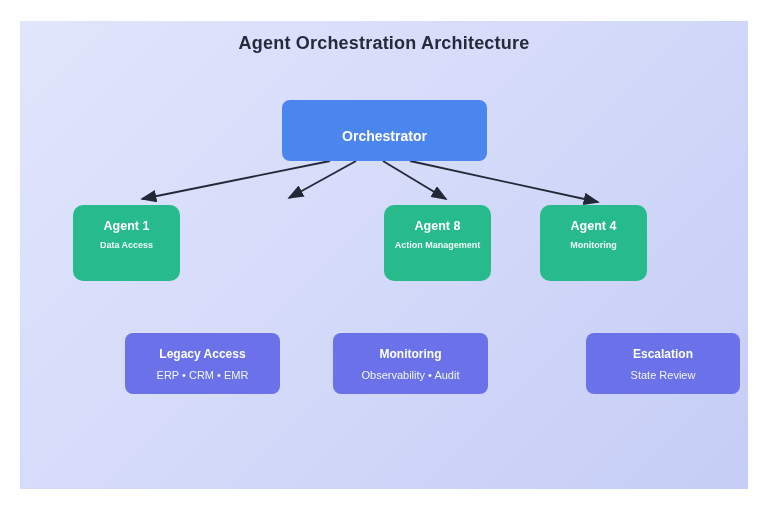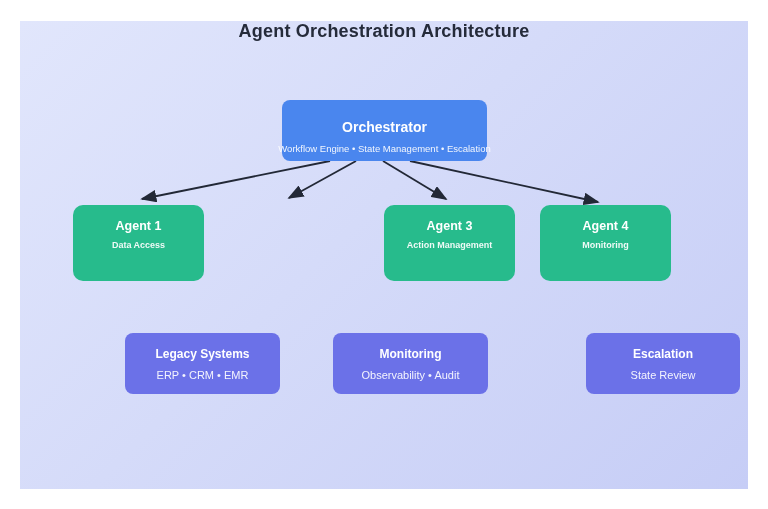--- a/index.html
+++ b/index.html
@@ -4,38 +4,38 @@
 <style>
   * { margin: 0; padding: 0; box-sizing: border-box; }
   html, body { width: 768px; height: 509px; background: #ffffff; overflow: hidden;
     font-family: "Liberation Sans", sans-serif; }
   .frame { position: relative; width: 768px; height: 509px; background: #ffffff; }
   .canvas {
     position: absolute; left: 20px; top: 21px; width: 728px; height: 468px;
     background: linear-gradient(135deg, #e1e6fc 0%, #d5dbf9 45%, #c6cdf6 100%);
   }
   .diagram-title {
-    position: absolute; left: 0; top: 0; width: 728px;
+    position: absolute; left: 0; top: 12px; width: 728px;
     text-align: center; font-size: 18px; font-weight: bold; color: #252b3a;
     letter-spacing: 0.2px;
   }
   .node { position: absolute; color: #ffffff; text-align: center;
     display: flex; flex-direction: column; align-items: center; }
   .node .node-title { font-weight: bold; }
   .node .node-subtitle { color: rgba(255,255,255,0.92); }
 
   .orchestrator {
     left: 262px; top: 79px; width: 205px; height: 61px;
-    background: #4a86ee; border-radius: 8px; padding-top: 19px;
+    background: #4a86ee; border-radius: 8px; padding-top: 28px;
   }
   .orchestrator .node-title { font-size: 14px; }
   .orchestrator .node-subtitle { font-size: 9.5px; margin-top: 8px; white-space: nowrap; }
 
   .agent {
-    top: 184px; width: 131px; height: 76px;
+    top: 184px; width: 107px; height: 76px;
     background: #27bb8c; border-radius: 10px; padding-top: 14px;
   }
   .agent .node-title { font-size: 12.5px; }
   .agent .node-subtitle { font-size: 9px; margin-top: 7px; font-weight: bold; }
   .agent-0 { left: 53px; } .agent-1 { left: 209px; }
   .agent-2 { left: 364px; } .agent-3 { left: 520px; }
 
   .system {
     top: 312px; width: 155px; height: 61px;
     background: #6b71e8; border-radius: 8px; padding-top: 14px;
@@ -62,38 +62,37 @@
         </marker>
       </defs>
       <line x1="310" y1="140" x2="122" y2="178" stroke="#222836" stroke-width="1.8" marker-end="url(#arrowhead)"></line>
       <line x1="336" y1="140" x2="269" y2="177" stroke="#222836" stroke-width="1.8" marker-end="url(#arrowhead)"></line>
       <line x1="363" y1="140" x2="426" y2="178" stroke="#222836" stroke-width="1.8" marker-end="url(#arrowhead)"></line>
       <line x1="390" y1="140" x2="578" y2="181" stroke="#222836" stroke-width="1.8" marker-end="url(#arrowhead)"></line>
     </svg>
 
     <div class="node orchestrator">
       <div class="node-title">Orchestrator</div>
-      <div class="node-subtitle">Workflow Engine • State Management • Escalation</div>
     </div>
 
     <div class="node agent agent-0">
       <div class="node-title">Agent 1</div>
       <div class="node-subtitle">Data Access</div>
     </div>
     <div class="node agent agent-2">
-      <div class="node-title">Agent 3</div>
+      <div class="node-title">Agent 8</div>
       <div class="node-subtitle">Action Management</div>
     </div>
     <div class="node agent agent-3">
       <div class="node-title">Agent 4</div>
       <div class="node-subtitle">Monitoring</div>
     </div>
 
     <div class="node system system-0">
-      <div class="node-title">Legacy Systems</div>
+      <div class="node-title">Legacy Access</div>
       <div class="node-subtitle">ERP • CRM • EMR</div>
     </div>
     <div class="node system system-1">
       <div class="node-title">Monitoring</div>
       <div class="node-subtitle">Observability • Audit</div>
     </div>
     <div class="node system system-2">
       <div class="node-title">Escalation</div>
       <div class="node-subtitle">State Review</div>
     </div>

